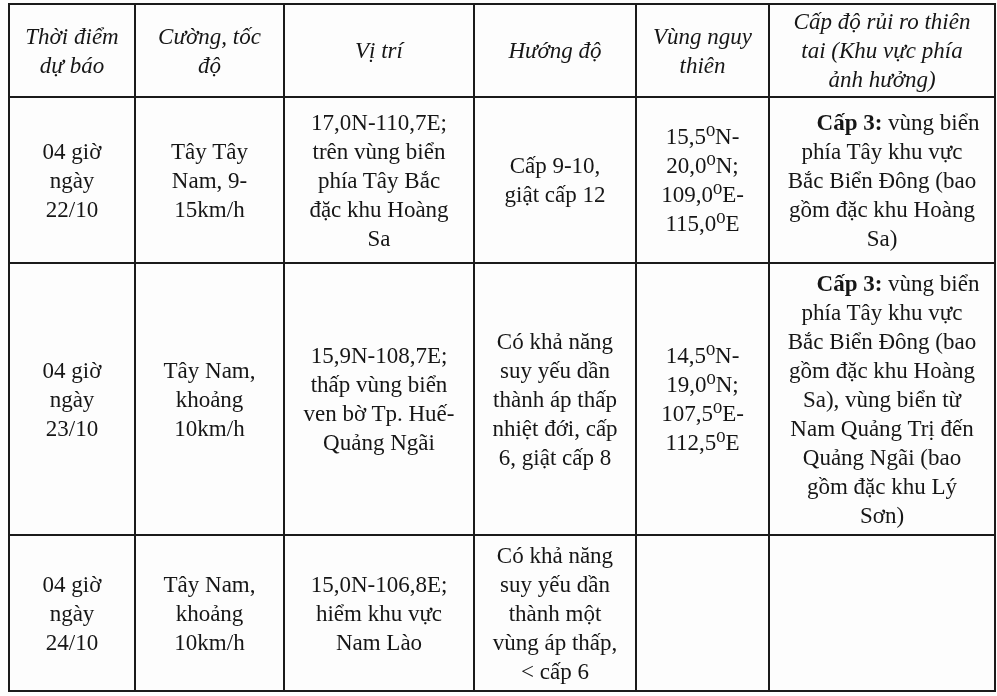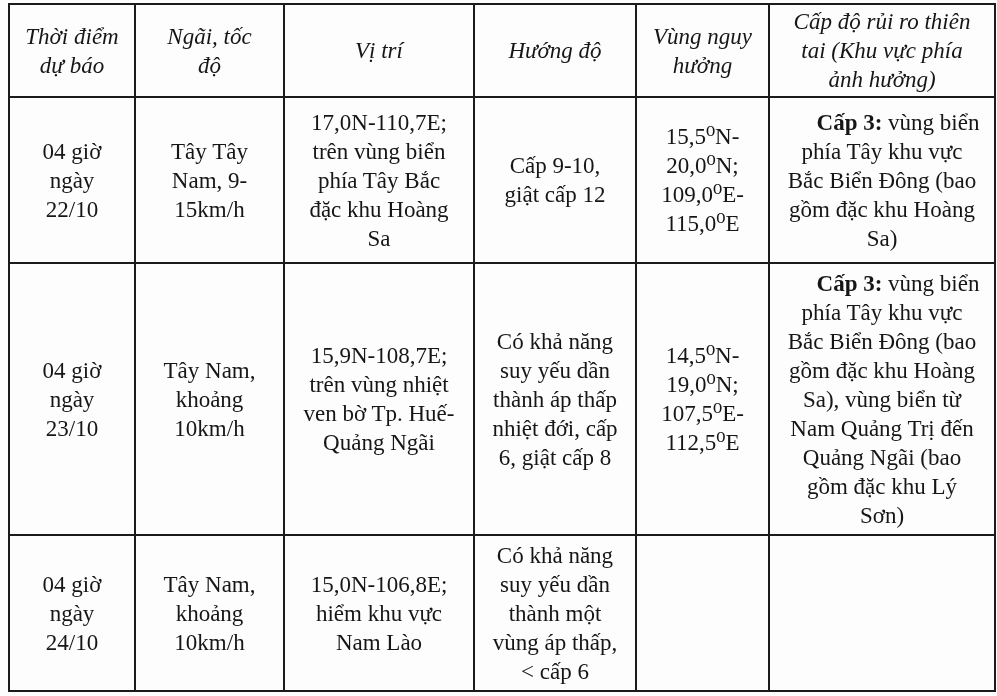--- a/index.html
+++ b/index.html
@@ -61,26 +61,26 @@
         <col class="c2">
         <col class="c3">
         <col class="c4">
         <col class="c5">
         <col class="c6">
     </colgroup>
     <thead>
       <tr class="hdr">
         <th>Thời điểm
 dự báo</th>
-        <th>Ngãi, tốc
+        <th>Cường, tốc
 độ</th>
         <th>Vị trí</th>
         <th>Hướng độ</th>
         <th>Vùng nguy
-hưởng</th>
+thiên</th>
         <th>Cấp độ rủi ro thiên
 tai (Khu vực phía
 ảnh hưởng)</th>
       </tr>
     </thead>
     <tbody>
       <tr class="r1">
         <td>04 giờ
 ngày
 22/10</td>
@@ -105,21 +105,21 @@
 Sa)</span></td>
       </tr>
       <tr class="r2">
         <td>04 giờ
 ngày
 23/10</td>
         <td>Tây Nam,
 khoảng
 10km/h</td>
         <td>15,9N-108,7E;
-trên vùng nhiệt
+thấp vùng biển
 ven bờ Tp. Huế-
 Quảng Ngãi</td>
         <td>Có khả năng
 suy yếu dần
 thành áp thấp
 nhiệt đới, cấp
 6, giật cấp 8</td>
         <td>14,5⁰N-
 19,0⁰N;
 107,5⁰E-

